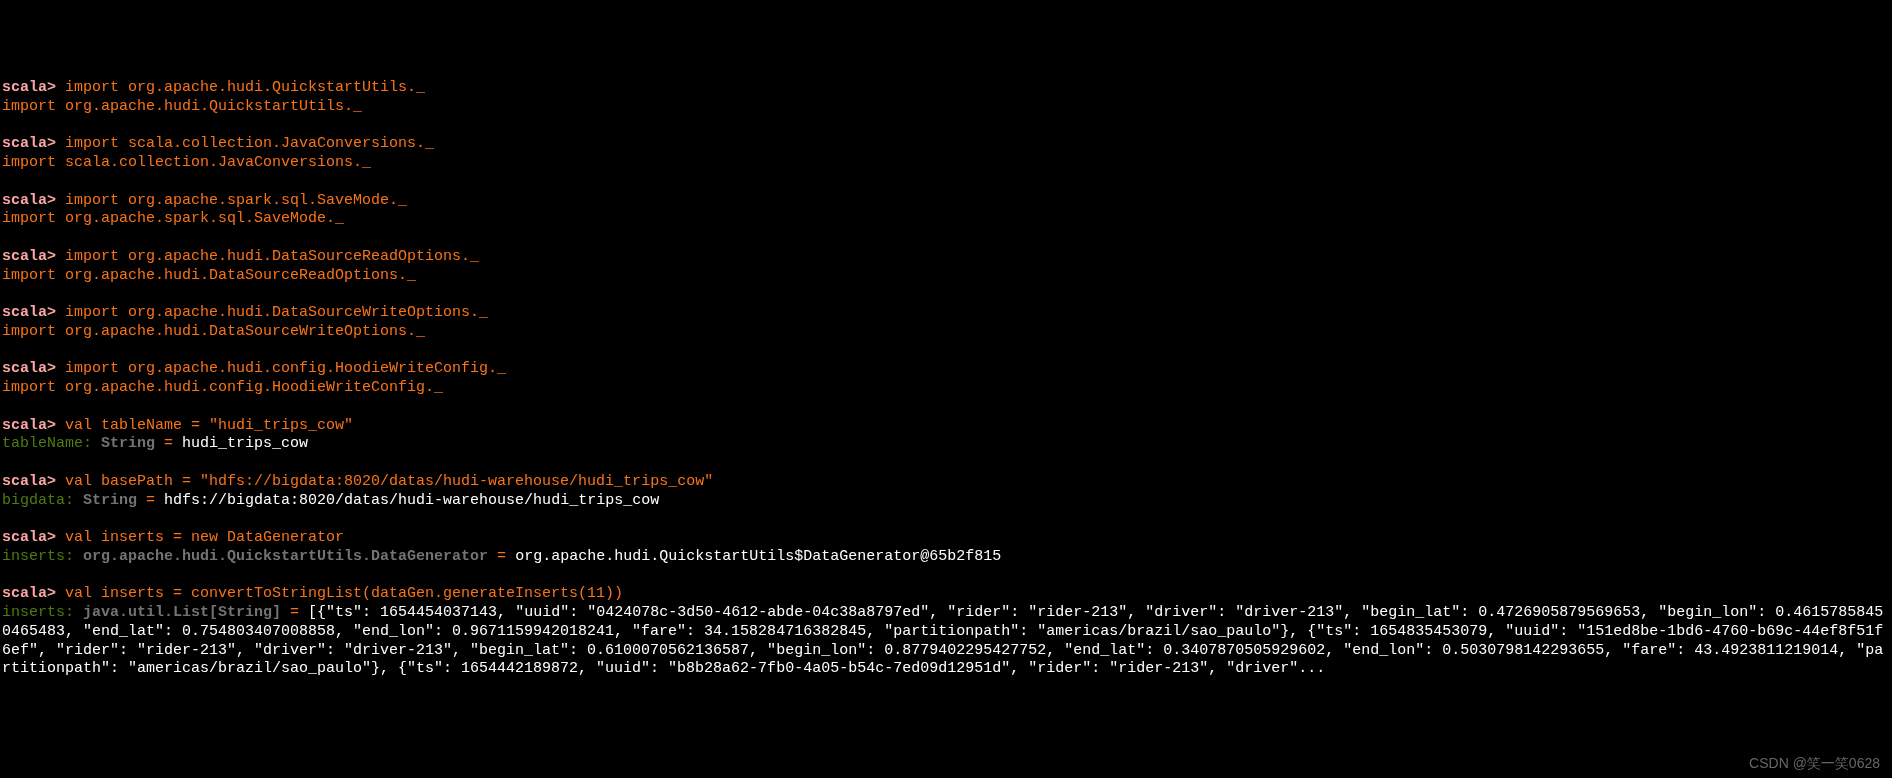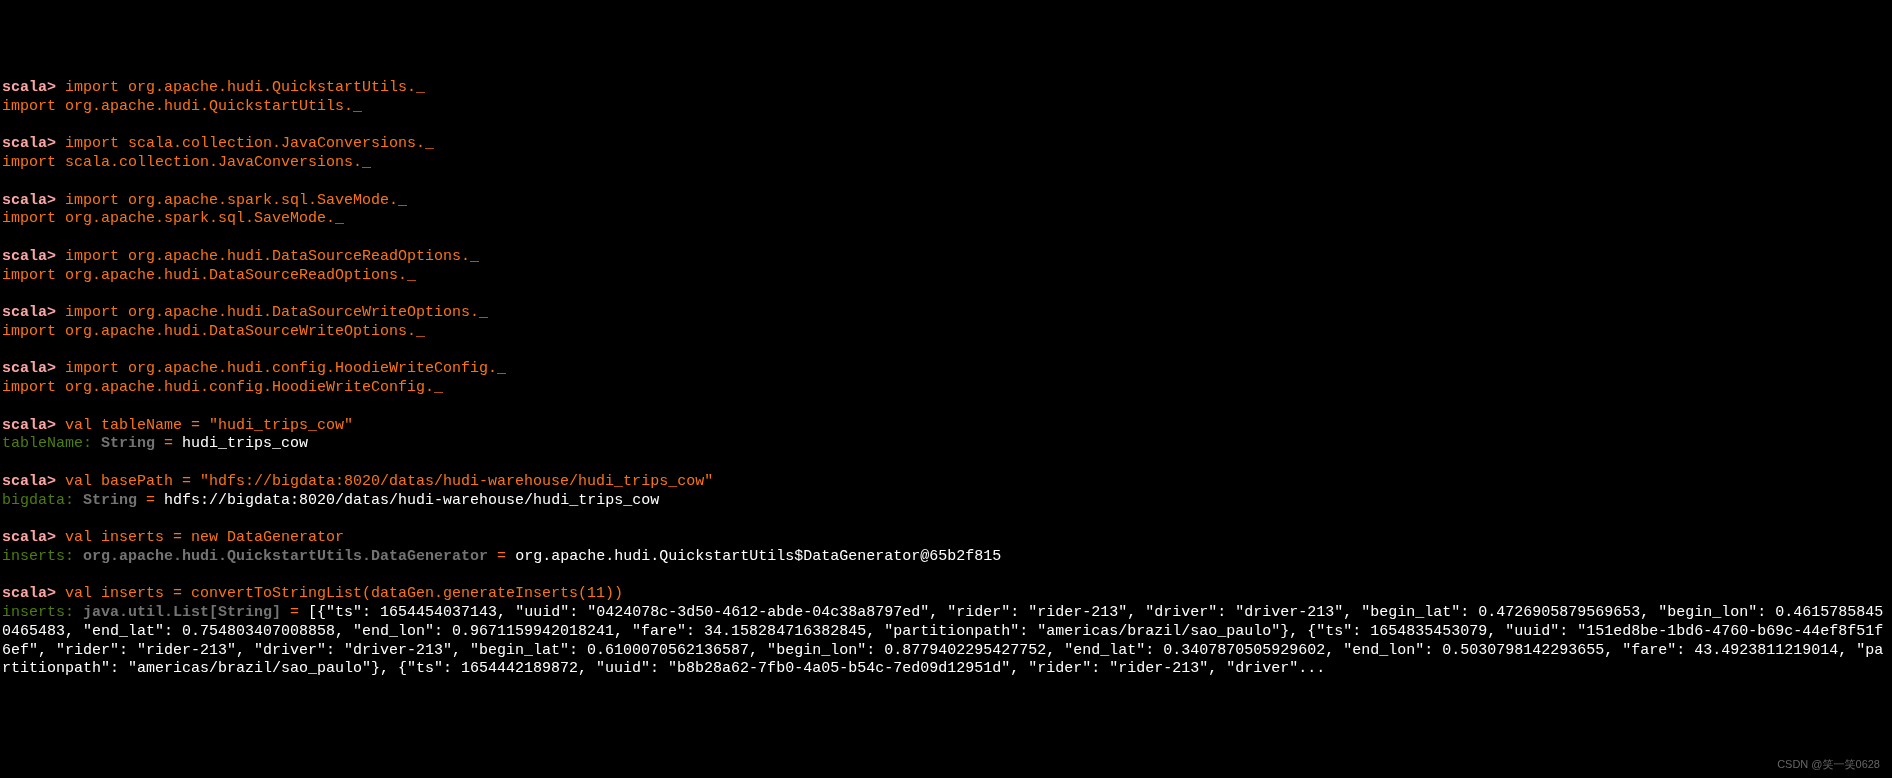--- a/index.html
+++ b/index.html
@@ -18,21 +18,21 @@
   .prompt { color: #fca5a5; font-weight: bold; font-family: Liberation Mono, monospace; }
   .echo { color: #f97316; }
   .varname { color: #4d7c0f; font-weight: normal; }
   .type { color: #737373; font-weight: bold; }
   .value { color: #ffffff; font-family: Liberation Mono, monospace; }
   .watermark {
     position: fixed;
     bottom: 6px;
     right: 12px;
     color: #666666;
-    font-size: 11px;
+    font-size: 14px;
     font-family: sans-serif;
   }
 </style>
 </head>
 <body>
 
 
 
 <div class="terminal"><span class="prompt">scala&gt;</span> <span class="echo">import org.apache.hudi.QuickstartUtils._</span>
 <span class="echo">import org.apache.hudi.QuickstartUtils._</span>

